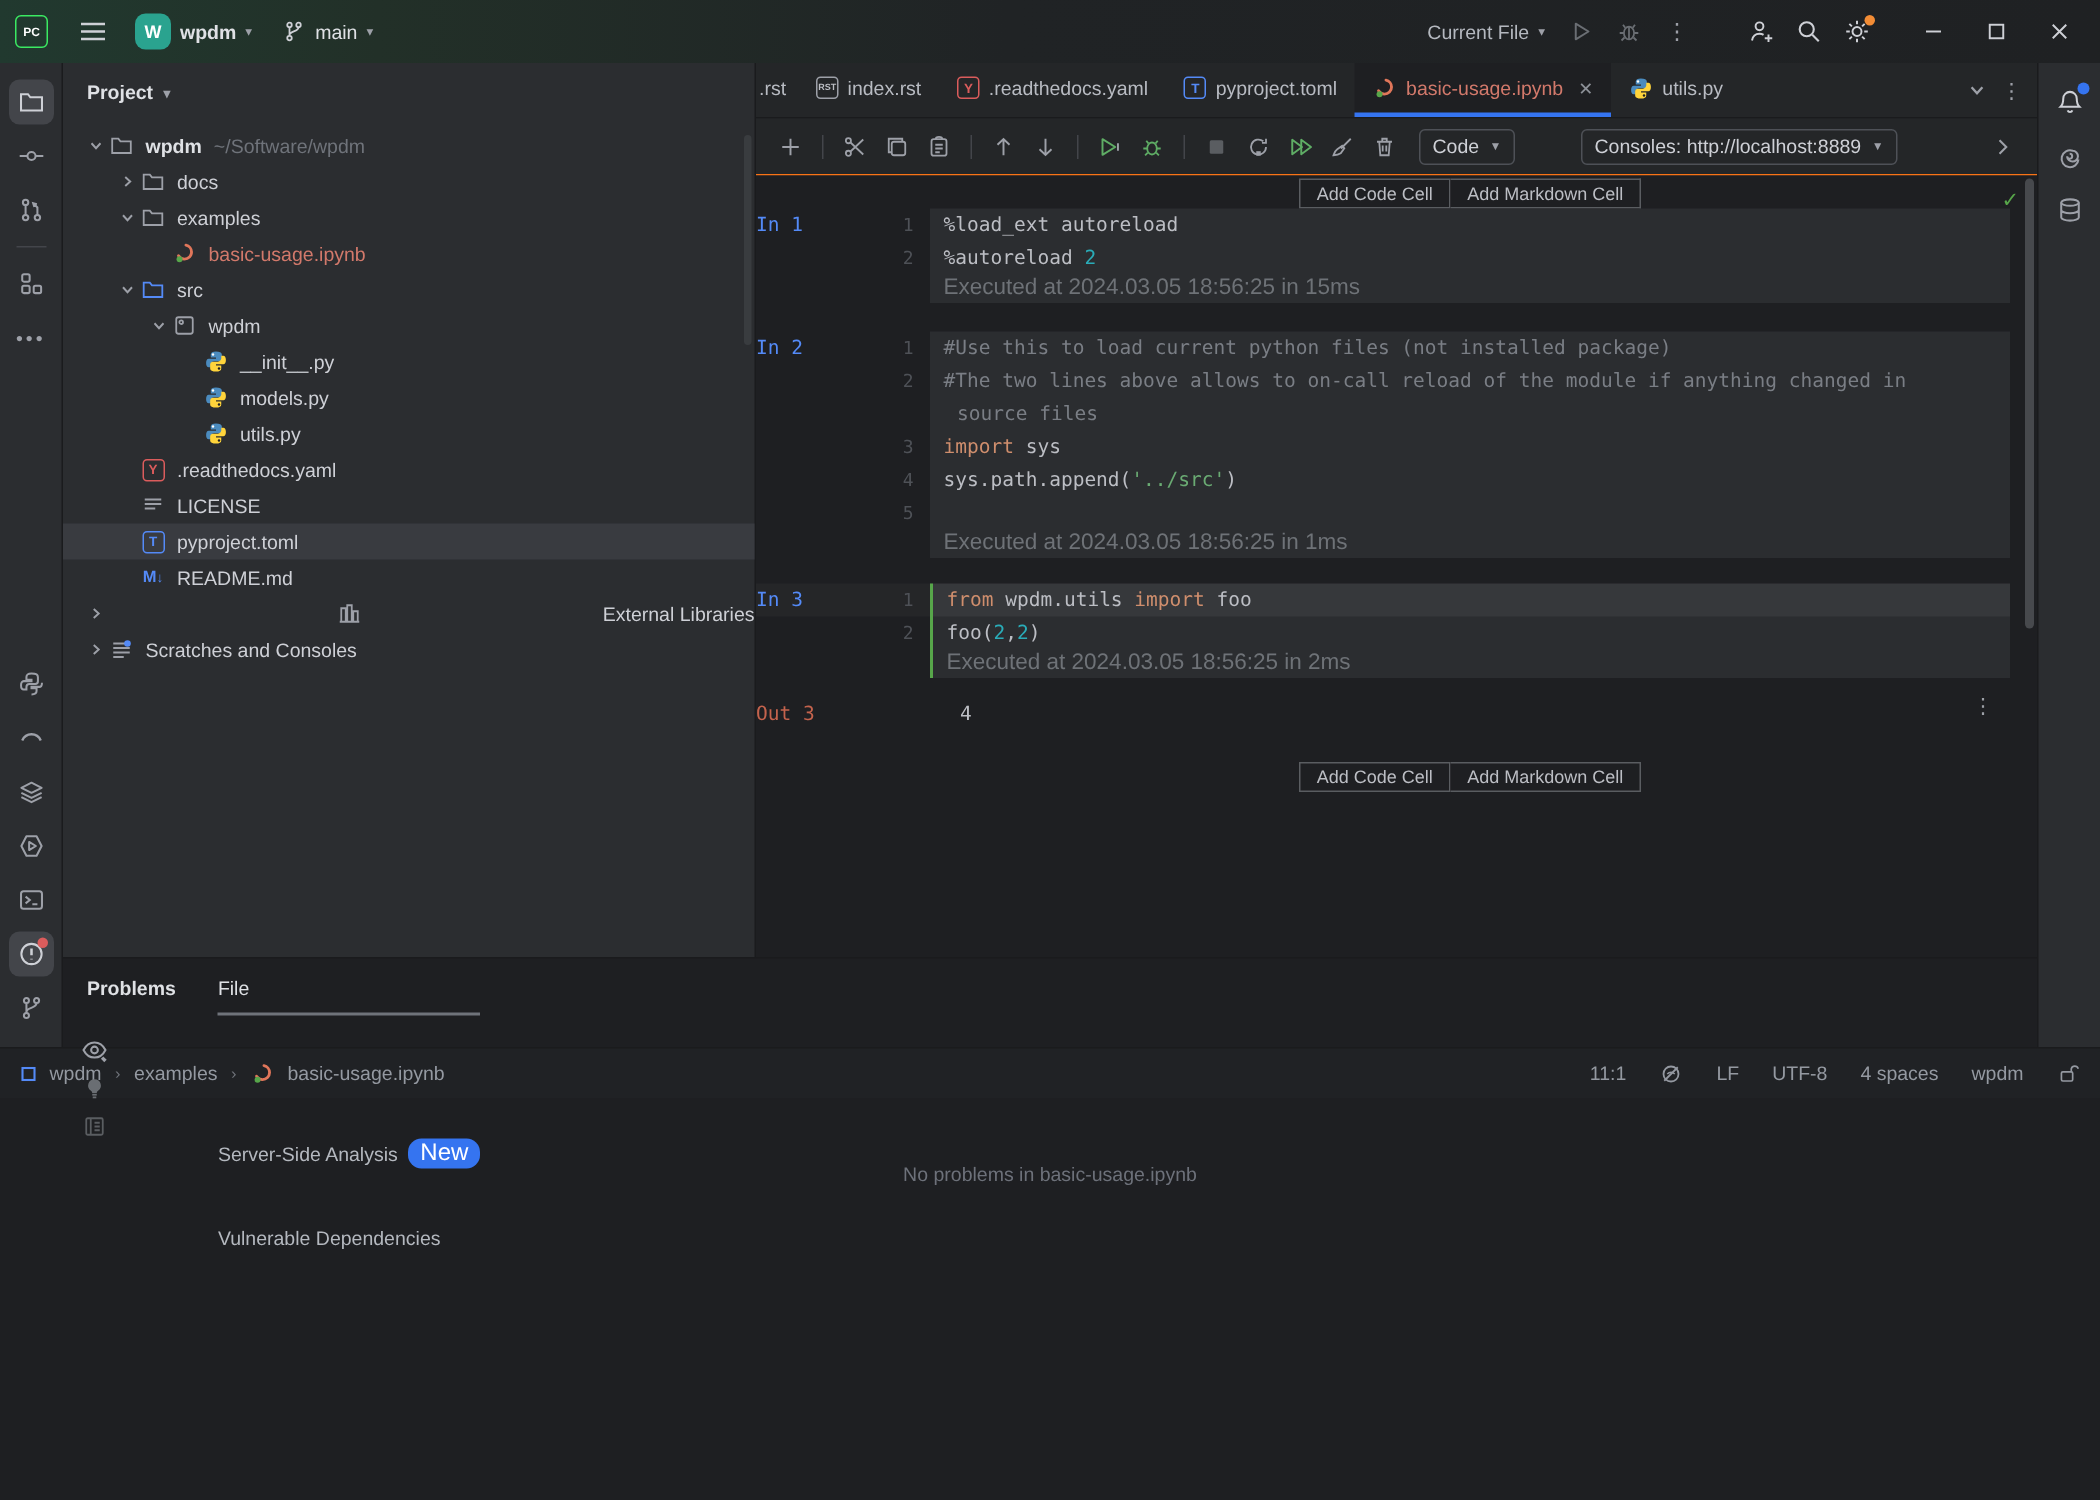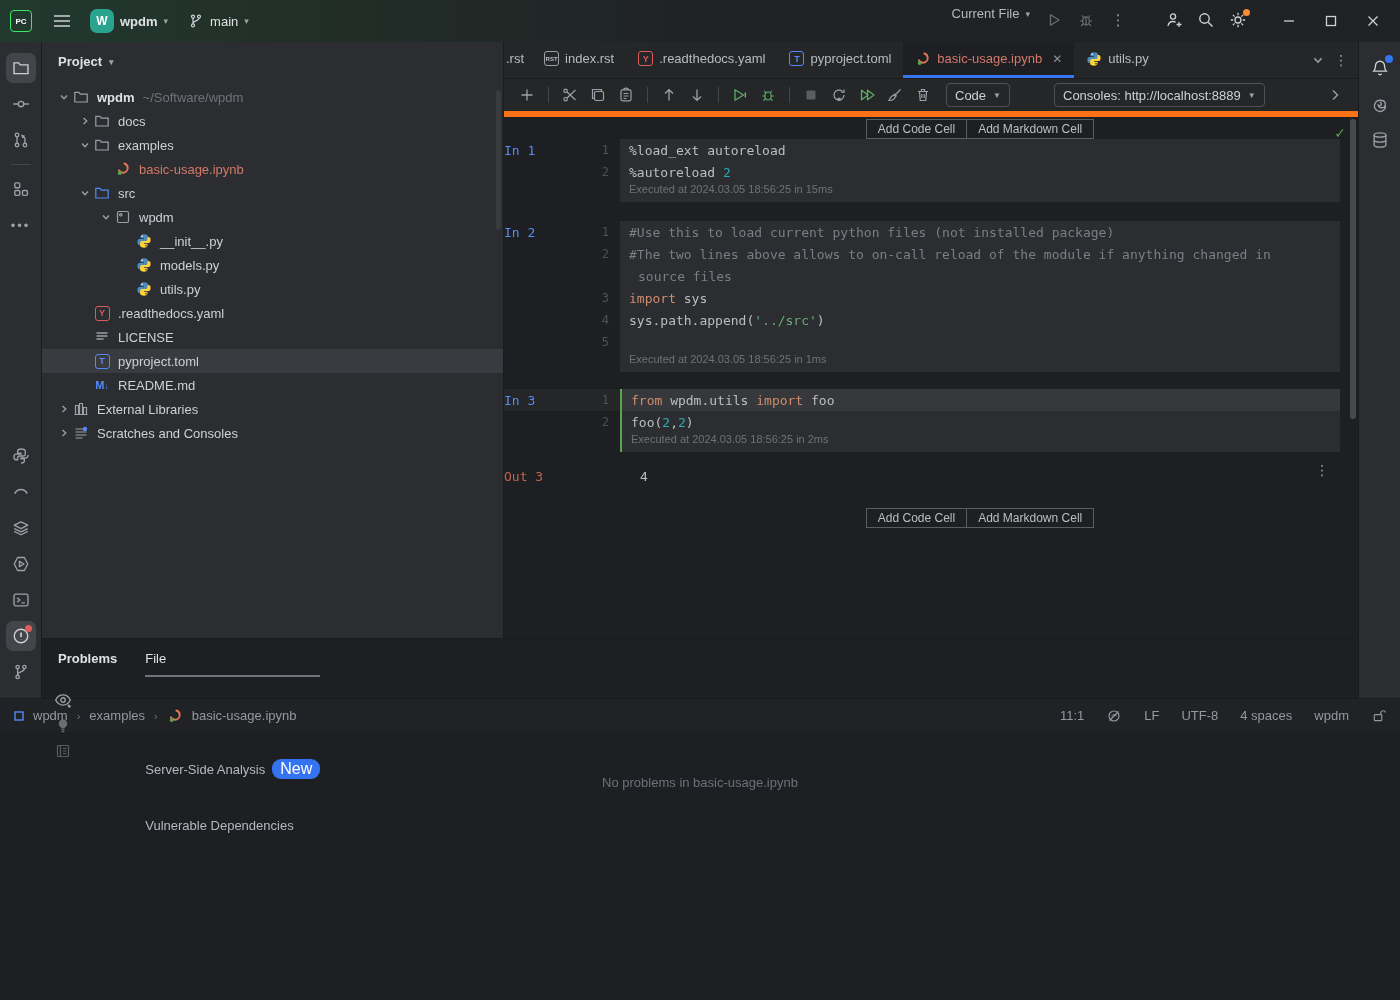--- a/index.html
+++ b/index.html
@@ -12,21 +12,21 @@
     background:linear-gradient(90deg,#21392f 0%,#223028 18%,#202325 48%,#1f2123 100%);
     padding:0 10px 0 10px; }
   .tb-left { display:flex; align-items:center; gap:8px; }
   .pc-logo { width:22px; height:22px; border:1.6px solid #3bea62; border-radius:4px;
     color:#fff; font-size:8px; font-weight:bold; display:flex; align-items:center; justify-content:center; margin-right:8px;}
   .ibtn { width:28px; height:28px; display:flex; align-items:center; justify-content:center; border-radius:6px; cursor:default;}
   .widget { display:flex; align-items:center; gap:6px; padding:3px 6px; border-radius:6px; font-size:13px; color:#dfe1e5;}
   .avatar { width:24px; height:24px; border-radius:7px; background:#2aa38f; color:#fff;
     font-size:12px; font-weight:bold; display:flex; align-items:center; justify-content:center;}
   .chev { color:#9da0a8; font-size:9px; }
-  .tb-right { margin-left:auto; display:flex; align-items:flex-start; gap:4px; }
+  .tb-right { margin-left:auto; display:flex; align-items:center; gap:4px; }
   .runcfg { color:#b4b8bf; font-size:13px; display:flex; gap:6px; align-items:center; padding:0 6px;}
   .gear-wrap { position:relative; }
   .gear-dot { position:absolute; top:3px; right:2px; width:7px; height:7px; border-radius:50%; background:#f28c35;}
   .winbtns { display:flex; align-items:center; gap:8px; margin-left:16px;}
   .winbtn { width:34px; height:30px; display:flex; align-items:center; justify-content:center; color:#b4b8bf;}
 
   
   .middle { flex:1; display:flex; min-height:0; }
   .strip { width:42px; flex:0 0 42px; background:#2b2d30; display:flex; flex-direction:column; align-items:center; padding:8px 0; }
   .strip-l { border-right:1px solid #1a1b1d; }
@@ -55,21 +55,21 @@
 
   
   .editor { flex:1; display:flex; flex-direction:column; min-width:0; background:#1e1f22;}
   .tabbar { height:37px; flex:0 0 37px; background:#242628; display:flex; align-items:stretch; border-bottom:1px solid #1a1b1d; overflow:hidden;}
   .tab { display:flex; align-items:center; gap:6px; padding:0 12px; font-size:13px; color:#b8bbc2; border-bottom:3px solid transparent; white-space:nowrap;}
   .tab.active { color:#d2796b; border-bottom-color:#3574f0; background:#1e1f22;}
   .tab .x { color:#8c9097; font-size:12px; margin-left:4px;}
   .tab-partial { padding:0 8px 0 2px; }
   .tab-extras { margin-left:auto; display:flex; align-items:center; gap:10px; padding-right:10px;}
 
-  .nbtoolbar { height:38px; flex:0 0 38px; background:#242628; display:flex; align-items:center; padding:0 10px; gap:2px; border-bottom:6px solid #f97316;}
+  .nbtoolbar { height:38px; flex:0 0 38px; background:#242628; display:flex; align-items:center; padding:0 10px; gap:2px; border-bottom:1px solid #f97316;}
   .tbtn { width:26px; height:26px; display:flex; align-items:center; justify-content:center; border-radius:5px;}
   .tsep { width:1px; height:16px; background:#43454a; margin:0 6px;}
   .dd { display:flex; align-items:center; gap:7px; border:1px solid #4e5157; border-radius:4px;
     padding:2px 8px; font-size:13px; color:#ced0d6; height:24px;}
   .dd .dar { font-size:8px; color:#9da0a8;}
 
   
   .notebook { flex:1; position:relative; overflow:hidden; background:#1e1f22; font-family:"DejaVu Sans Mono", monospace;}
   .nb-check { position:absolute; top:8px; right:12px; color:#57a64a; font-size:14px; font-family:"Liberation Sans",sans-serif;}
   .nb-scroll { position:absolute; right:2px; top:2px; width:6px; height:300px; background:#47494d; border-radius:3px;}
@@ -84,21 +84,21 @@
   .grow { height:22px; display:flex; align-items:center; font-size:13px;}
   .grow .glab { flex:1; }
   .grow .gnum { width:37px; text-align:right; padding-right:11px; color:#4e5157; font-size:12px;}
   .in-label { color:#548af7; }
   .cbox { flex:1; margin-right:18px; background:#2b2d30; display:flex; flex-direction:column; position:relative;}
   .cbox.active { border-left:2px solid #57a64a; }
   .crow { height:22px; display:flex; align-items:center; padding-left:9px; font-size:13px; white-space:pre;}
   .crow.wrap { padding-left:18px; }
   .hl-code { background:rgba(255,255,255,.055); }
   .hl-gut { background:rgba(255,255,255,.03); }
-  .exec { height:19px; padding-left:9px; font-size:11px; color:#6e7277; font-family:"Liberation Sans",sans-serif;}
+  .exec { height:19px; padding-left:9px; font-size:15px; color:#6e7277; font-family:"Liberation Sans",sans-serif;}
   .tk-code { color:#bcbec4; } .tk-kw { color:#cf8e6d;text-align:center; } .tk-str { color:#6aab73; }
   .tk-num { color:#2aacb8; } .tk-com { color:#7a7e85; }
   .outrow { display:flex; margin-top:10px; height:28px; align-items:center; position:relative;}
   .out-label { color:#c4634d; font-size:13px;}
   .out-val { padding-left:20px; font-size:13px; color:#bcbec4;}
   .out-kebab { position:absolute; right:28px; top:0; color:#9da0a8; font-size:14px; letter-spacing:1px;}
   .mt-c1{margin-top:0;} .mt-c2{margin-top:19px;} .mt-c3{margin-top:17px;}
 
   
   .bottom { flex:1; background:#1e1f22; border-top:1px solid #1a1b1d; display:flex; flex-direction:column; min-height:0;}
@@ -472,21 +472,21 @@
                 </span>
                 <span style="">pyproject.toml</span>
               </div>
               <div class="trow" style="padding-left: 35px;">
                 <span class="tch"></span>
                 <span class="tico ic">
                   <span style="color:#548af7;font-size:11px;font-weight:bold;">M<span style="font-size:9px;">↓</span></span>
                 </span>
                 <span style="">README.md</span>
               </div>
-              <div class="trow" style="padding-left: 14px;">
+              <div class="trow" style="padding-left: 14px; justify-content: space-between;">
                 <span class="tch">
                   <svg width="10" height="10" viewBox="0 0 10 10" fill="none" stroke="#9da0a8" stroke-width="1.3">
                     <path d="M3.5 2 6.8 5 3.5 8"></path>
                   </svg>
                 </span>
                 <span class="tico ic">
                   <svg width="16" height="16" viewBox="0 0 16 16" fill="none" stroke="#9da0a8" stroke-width="1.2">
                     <path d="M2.5 13.5v-9h3v9M6.5 13.5v-11h3v11M10.5 13.5v-7h3v7M1.5 13.5h13"></path>
                   </svg>
                 </span>

